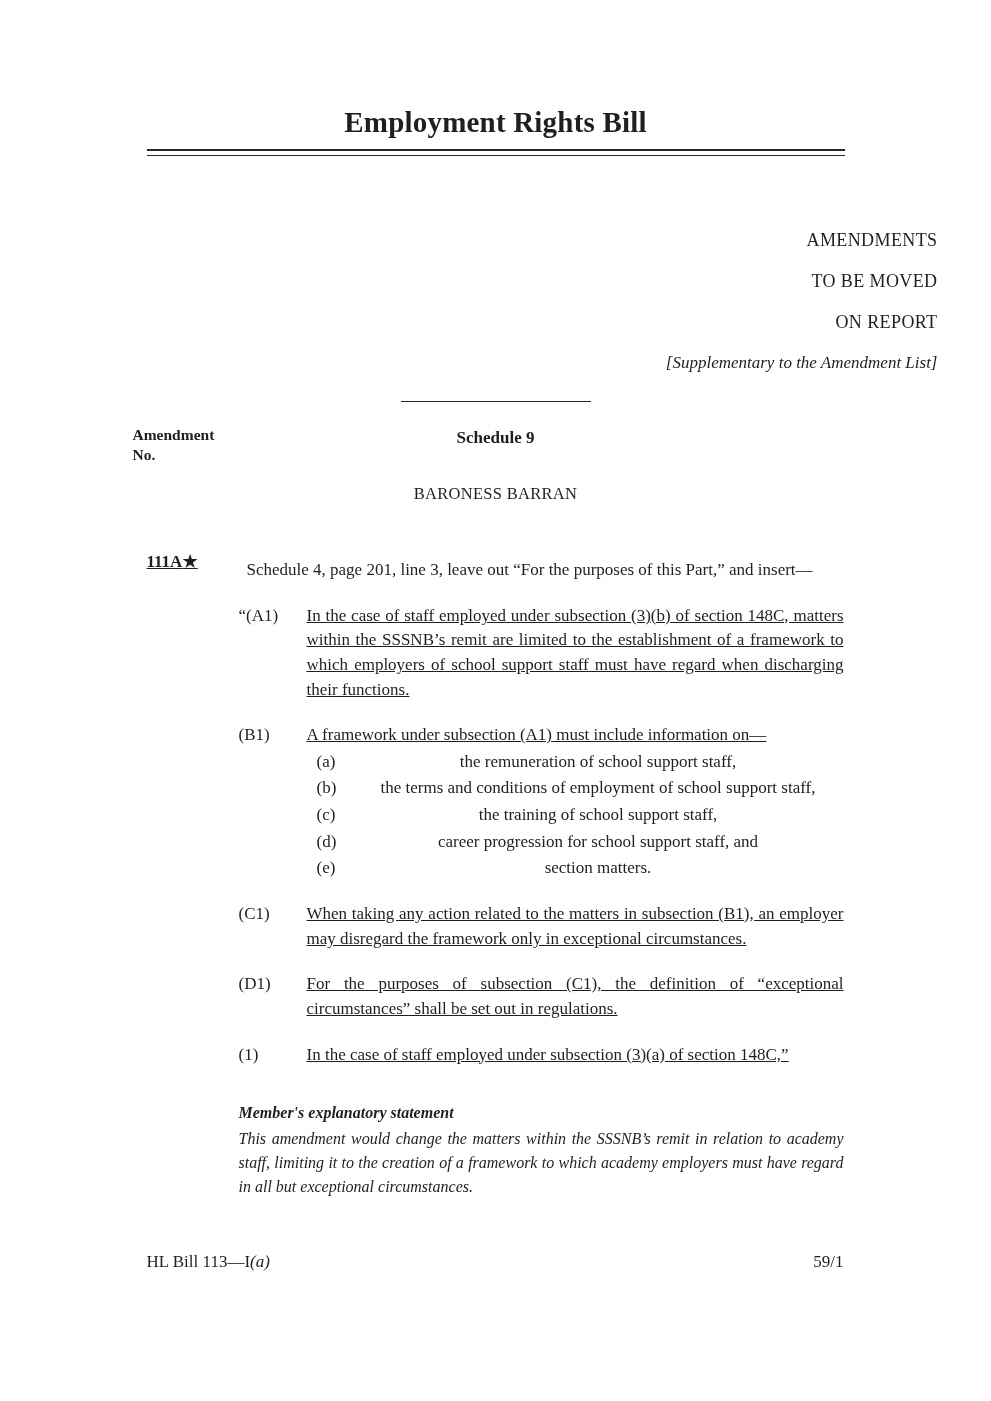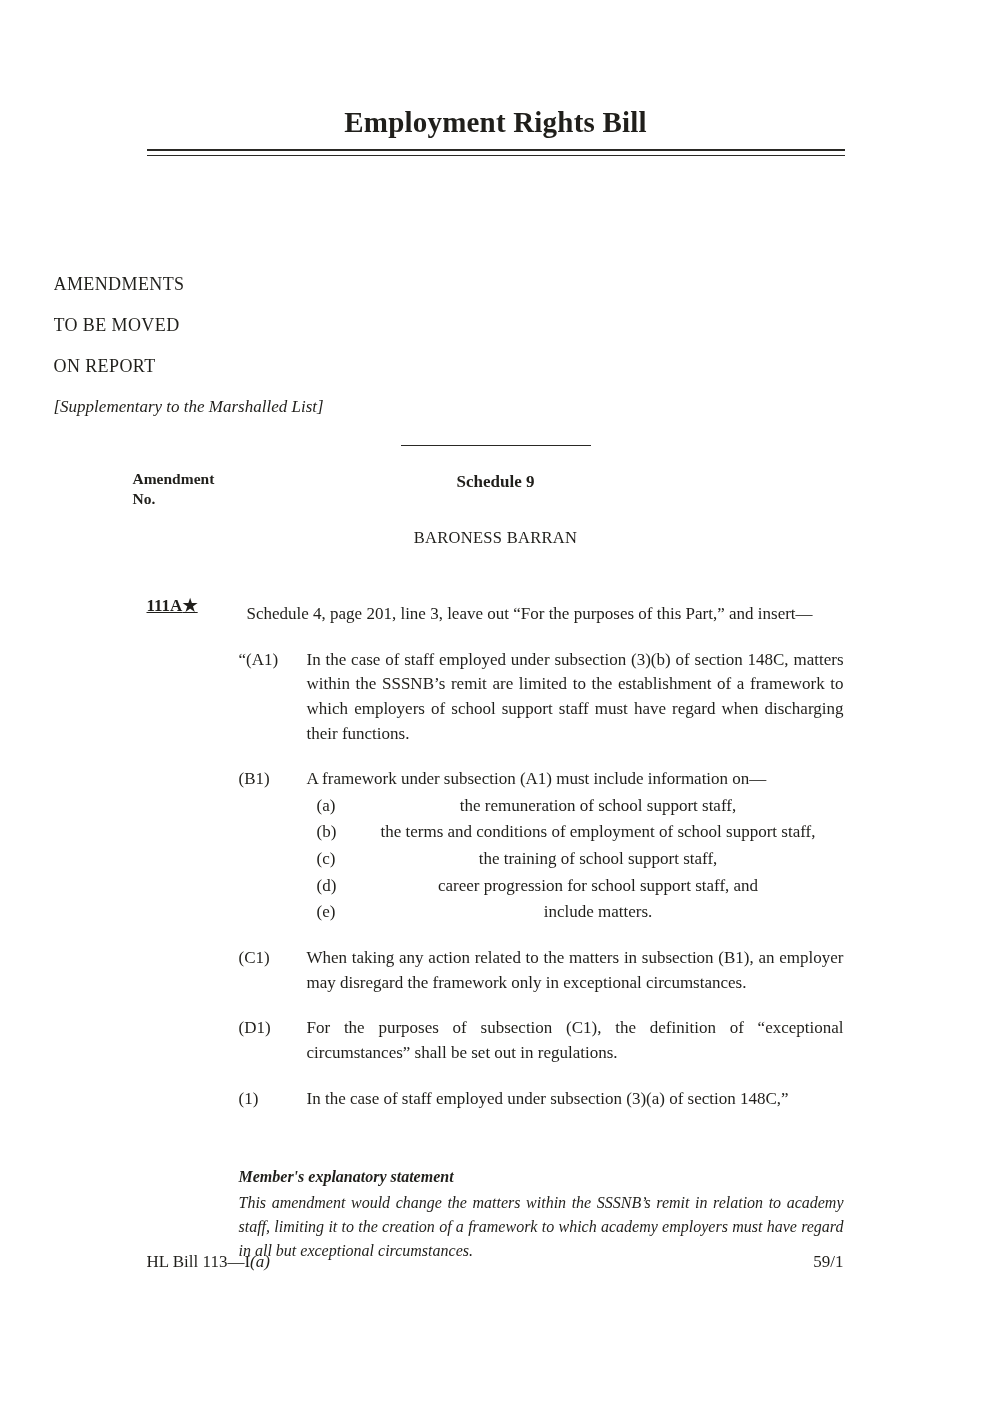--- a/index.html
+++ b/index.html
@@ -19,21 +19,21 @@
     font-size: 29px;
     font-weight: bold;
     letter-spacing: 0.2px;
   }
   .title-rule {
     margin: 10px 93px 0 93px;
     height: 7px;
     border-top: 2.5px solid #2a2925;
     border-bottom: 1.3px solid #2a2925;
   }
-  .heading-block { margin-top: 118px; text-align: left; }
+  .heading-block { margin-top: 74px; text-align: right; }
   .heading-line { font-size: 18px; margin: 0 0 20px 0; letter-spacing: 0.4px; }
   .subtitle { font-style: italic; font-size: 17px; margin-top: 4px; }
   .mid-rule {
     width: 190px;
     margin: 28px auto 0 auto;
     border: 0;
     border-top: 1.4px solid #2a2925;
   }
   .schedule-row { position: relative; margin-top: 26px; }
   .margin-note {
@@ -43,26 +43,26 @@
   .schedule-heading { text-align: center; font-weight: bold; font-size: 17px; }
   .mover { text-align: center; margin-top: 36px; font-size: 16.5px; letter-spacing: 0.3px; }
 
   .amendment { display: flex; margin: 46px 94px 0 93px; font-size: 17px; line-height: 1.45; }
   .amd-num { width: 92px; flex-shrink: 0; font-weight: bold; text-decoration: underline; }
   .amd-body { flex: 1; }
   .instruction { margin: 8px; }
   .subsection { display: flex; margin-top: 21px; }
   .sub-label { width: 52px; flex-shrink: 0; text-align: left; white-space: nowrap; }
   .sub-content { flex: 1; margin-left: 16px; }
-  .sub-text { text-align: justify; }
+  .sub-text { text-align: justify; text-decoration: underline; }
   .subitems { margin-top: 2px; }
   .subitem { display: flex; margin-top: 2px; }
   .subitem-label { width: 36px; margin-left: 10px; flex-shrink: 0; }
   .subitem-text { flex: 1; text-align: center; }
-  .explanatory { margin-top: 54px; font-size: 16px; line-height: 1.5; }
+  .explanatory { margin-top: 34px; font-size: 16px; line-height: 1.5; }
   .expl-heading { font-weight: bold; font-style: italic; }
   .expl-text { font-style: italic; margin-top: 2px; text-align: justify; }
 
   .footer {
     position: absolute;
     left: 93px; right: 94px; top: 1252px;
     display: flex; justify-content: space-between;
     font-size: 17px;
   }
   .footer .italic { font-style: italic; }
@@ -72,21 +72,21 @@
 
 <div class="page">
 
   <div class="title">Employment Rights Bill</div>
   <div class="title-rule"></div>
 
   <div class="heading-block">
     <div class="heading-line">AMENDMENTS</div>
     <div class="heading-line">TO BE MOVED</div>
     <div class="heading-line">ON REPORT</div>
-    <div class="subtitle">[Supplementary to the Marshalled List]</div>
+    <div class="subtitle">[Supplementary to the Amendment List]</div>
   </div>
 
   <hr class="mid-rule">
 
   <div class="schedule-row">
     <div class="margin-note">
       <div>Amendment</div>
       <div>No.</div>
     </div>
     <div class="schedule-heading">Schedule 9</div>
@@ -124,21 +124,21 @@
             <div class="subitem">
               <span class="subitem-label">(c)</span>
               <span class="subitem-text">the training of school support staff,</span>
             </div>
             <div class="subitem">
               <span class="subitem-label">(d)</span>
               <span class="subitem-text">career progression for school support staff, and</span>
             </div>
             <div class="subitem">
               <span class="subitem-label">(e)</span>
-              <span class="subitem-text">include matters.</span>
+              <span class="subitem-text">section matters.</span>
             </div>
           </div>
         </div>
       </div>
 
       <div class="subsection">
         <span class="sub-label">(C1)</span>
         <div class="sub-content">
           <div class="sub-text">When taking any action related to the matters in subsection (B1), an employer may disregard the framework only in exceptional circumstances.</div>
         </div>

